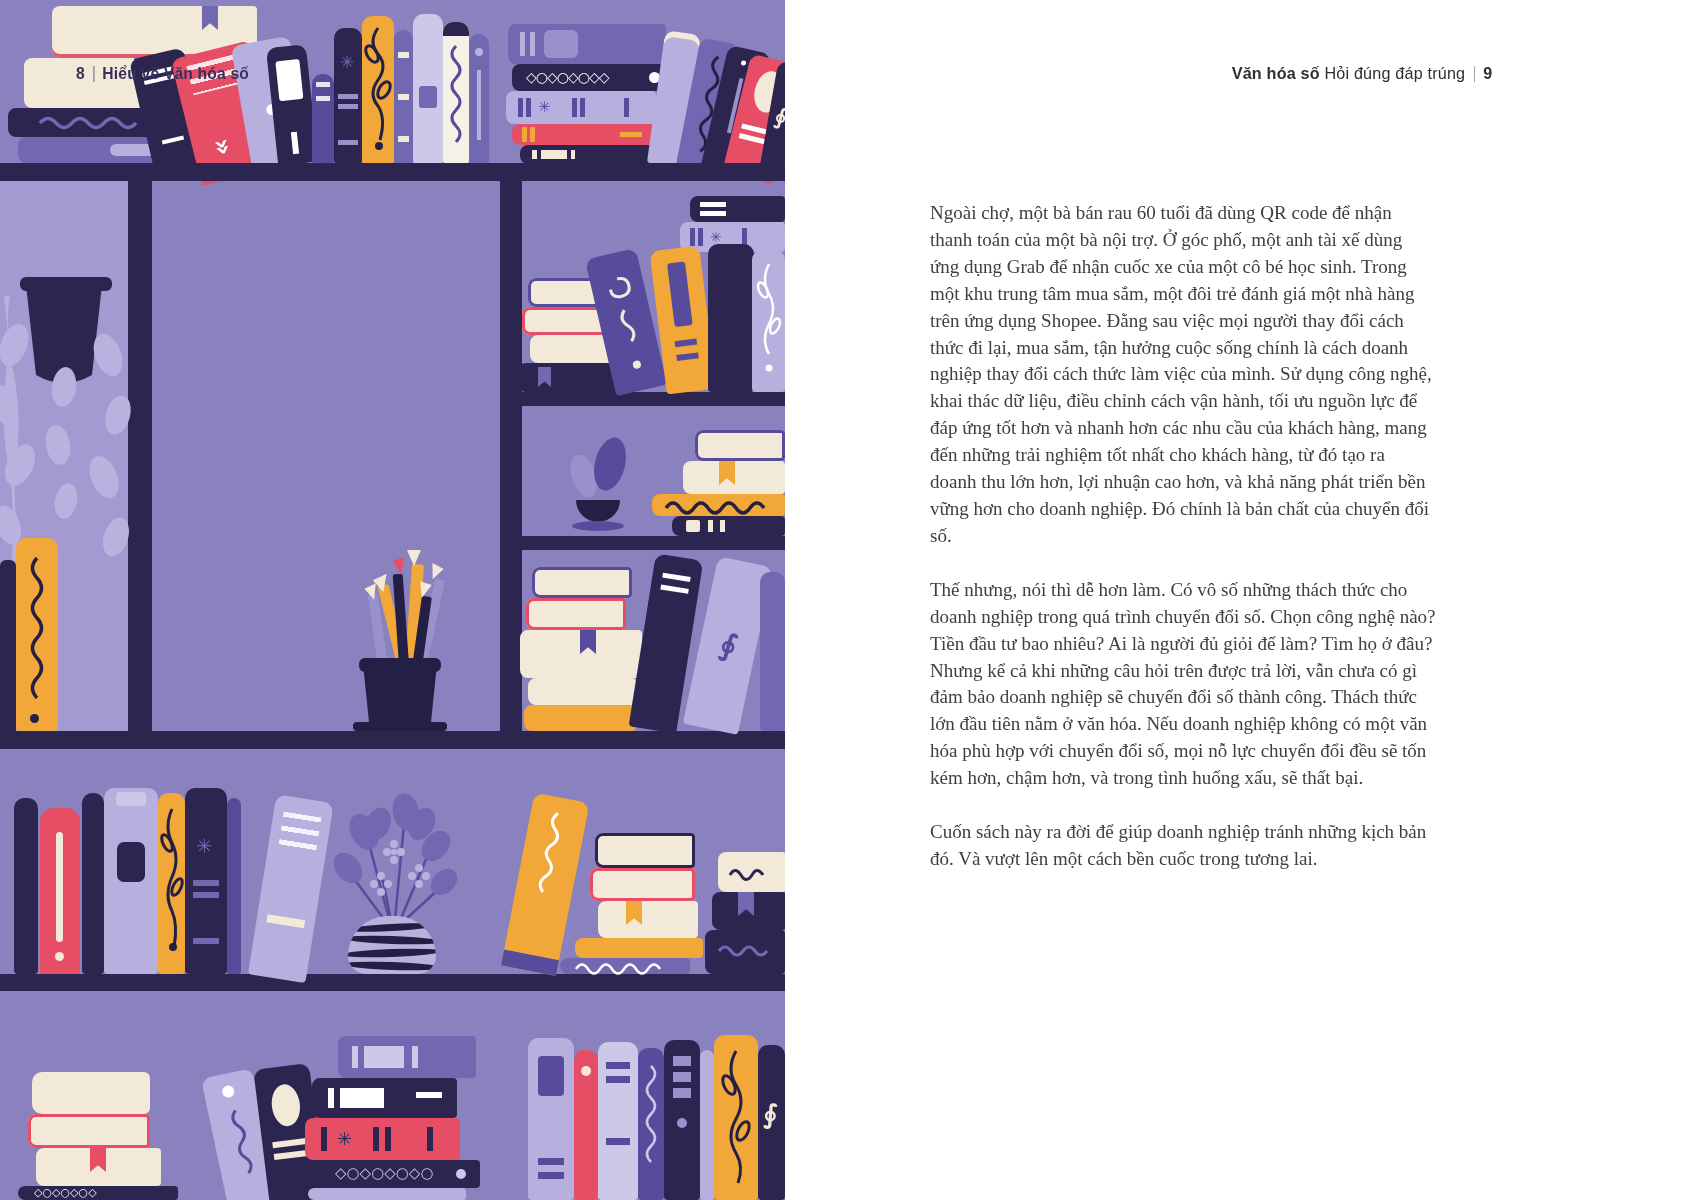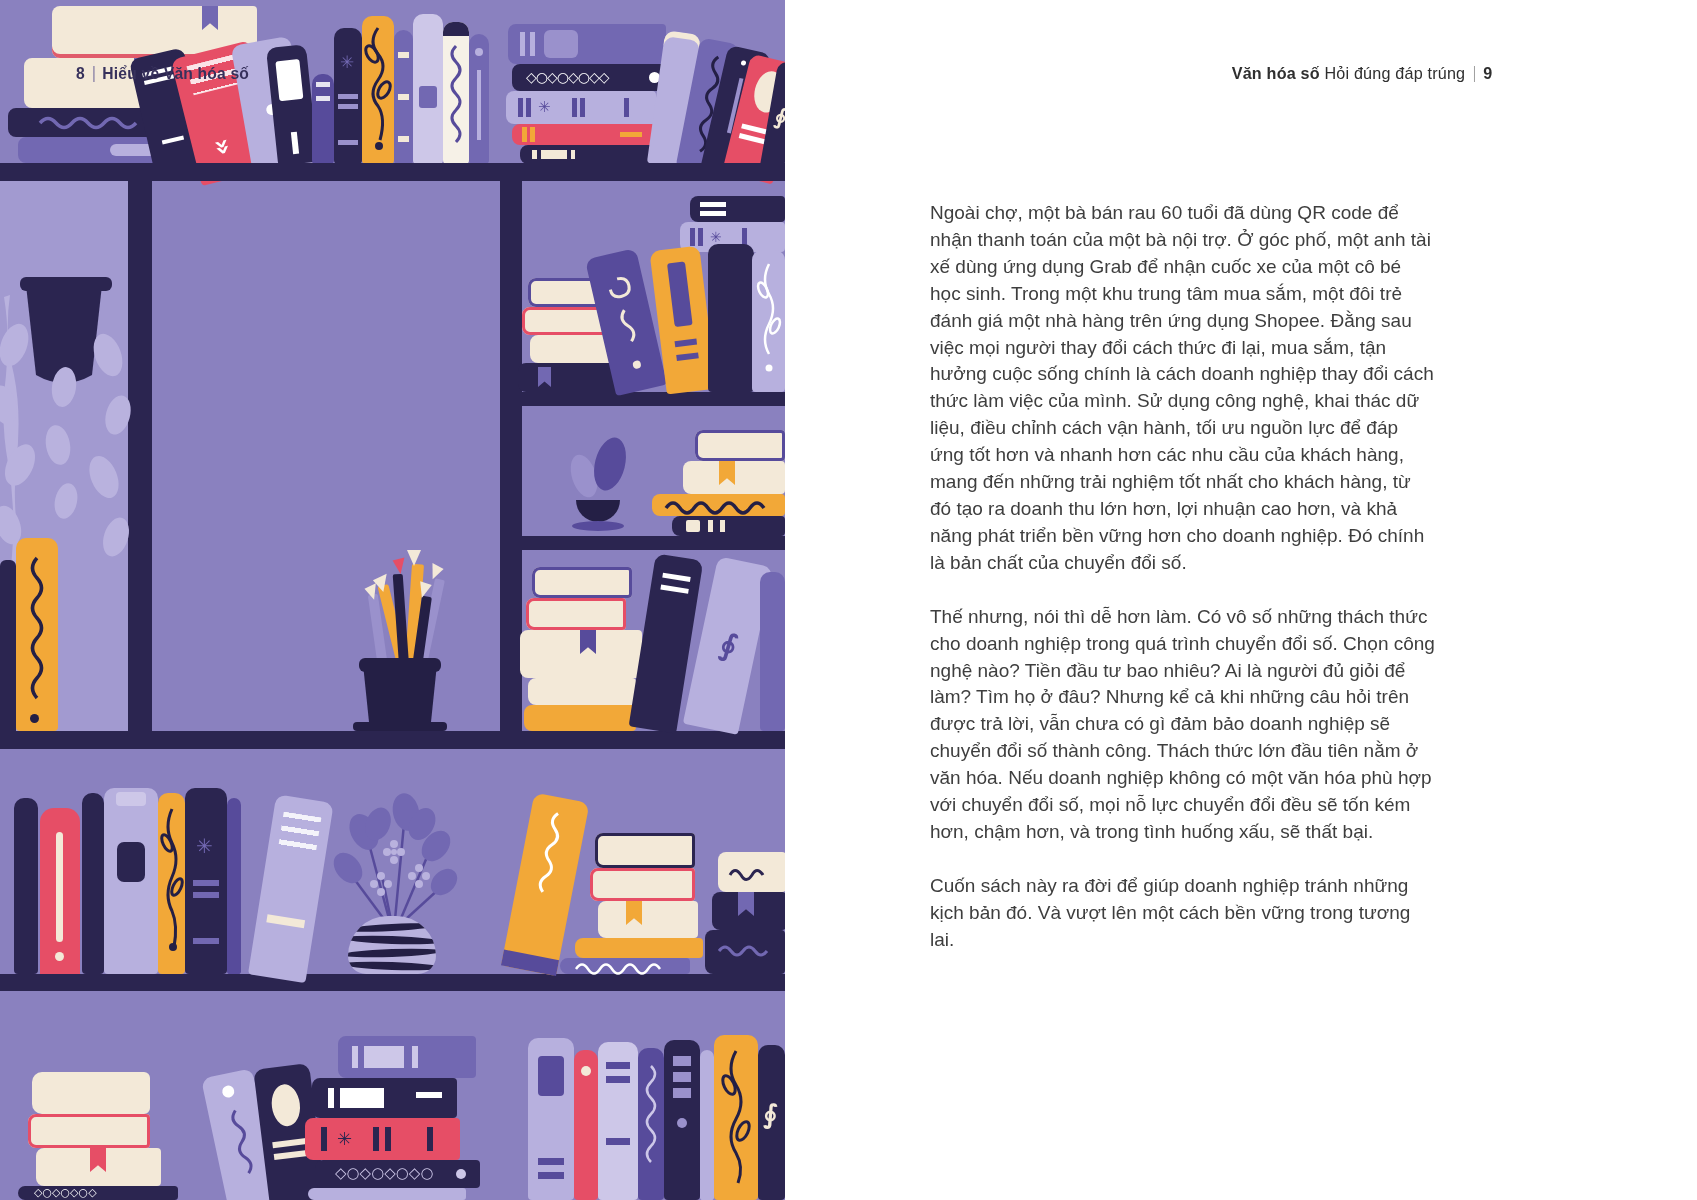--- a/index.html
+++ b/index.html
@@ -25,21 +25,21 @@
     font-size:64px;line-height:82px;letter-spacing:0px;transform:scaleX(.82);transform-origin:left top;white-space:nowrap;}
   
   .runhead{position:absolute;font-size:17px;color:#2f2f2f;letter-spacing:.2px;}
   #head-left{left:76px;top:64px;color:#37315c;font-weight:bold;transform:scaleX(.92);transform-origin:left top;}
   #head-right{right:205px;top:64px;text-align:right;transform:scaleX(.95);transform-origin:right top;}
   .hd-div{display:inline-block;width:1px;height:16px;background:#9a9a9a;margin:0 9px 0 9px;vertical-align:-3px;}
   #head-left .hd-div{background:#5a5390;}
   
   #body-col{position:absolute;left:930px;top:200px;width:506px;color:#3e3e3e;
     font-size:19px;line-height:26.9px;}
-  #body-col p{margin:0 0 27px 0;}
+  #body-col p{margin:0 0 27px 0;font-family:Liberation Serif, serif;}
   svg{position:absolute;overflow:visible;}
 </style>
 </head>
 <body>
 
 <div id="stage">
 
   <div id="left-page">
 
     <div class="bk" style="left:0;top:181px;width:128px;height:550px;background:#a29ad0;border-radius:0;"></div>
@@ -483,16 +483,16 @@
   <div id="right-page" style="position:absolute;left:785px;top:0;width:912px;height:1200px;background:#ffffff;">
   </div>
 
   <div class="runhead" id="head-right">
     <b>Văn hóa số</b>&nbsp;<span>Hỏi đúng đáp trúng</span><span class="hd-div"></span><b>9</b>
   </div>
 
   <div id="body-col">
     <p>Ngoài chợ, một bà bán rau 60 tuổi đã dùng QR code để nhận thanh toán của một bà nội trợ. Ở góc phố, một anh tài xế dùng ứng dụng Grab để nhận cuốc xe của một cô bé học sinh. Trong một khu trung tâm mua sắm, một đôi trẻ đánh giá một nhà hàng trên ứng dụng Shopee. Đằng sau việc mọi người thay đổi cách thức đi lại, mua sắm, tận hưởng cuộc sống chính là cách doanh nghiệp thay đổi cách thức làm việc của mình. Sử dụng công nghệ, khai thác dữ liệu, điều chỉnh cách vận hành, tối ưu nguồn lực để đáp ứng tốt hơn và nhanh hơn các nhu cầu của khách hàng, mang đến những trải nghiệm tốt nhất cho khách hàng, từ đó tạo ra doanh thu lớn hơn, lợi nhuận cao hơn, và khả năng phát triển bền vững hơn cho doanh nghiệp. Đó chính là bản chất của chuyển đổi số.</p>
     <p>Thế nhưng, nói thì dễ hơn làm. Có vô số những thách thức cho doanh nghiệp trong quá trình chuyển đổi số. Chọn công nghệ nào? Tiền đầu tư bao nhiêu? Ai là người đủ giỏi để làm? Tìm họ ở đâu? Nhưng kể cả khi những câu hỏi trên được trả lời, vẫn chưa có gì đảm bảo doanh nghiệp sẽ chuyển đổi số thành công. Thách thức lớn đầu tiên nằm ở văn hóa. Nếu doanh nghiệp không có một văn hóa phù hợp với chuyển đổi số, mọi nỗ lực chuyển đổi đều sẽ tốn kém hơn, chậm hơn, và trong tình huống xấu, sẽ thất bại.</p>
-    <p>Cuốn sách này ra đời để giúp doanh nghiệp tránh những kịch bản đó. Và vượt lên một cách bền vững trong tương lai.</p>
+    <p>Cuốn sách này ra đời để giúp doanh nghiệp tránh những kịch bản đó. Và vượt lên một cách bền cuốc trong tương lai.</p>
   </div>
 
 </div>
 
 </body></html>

